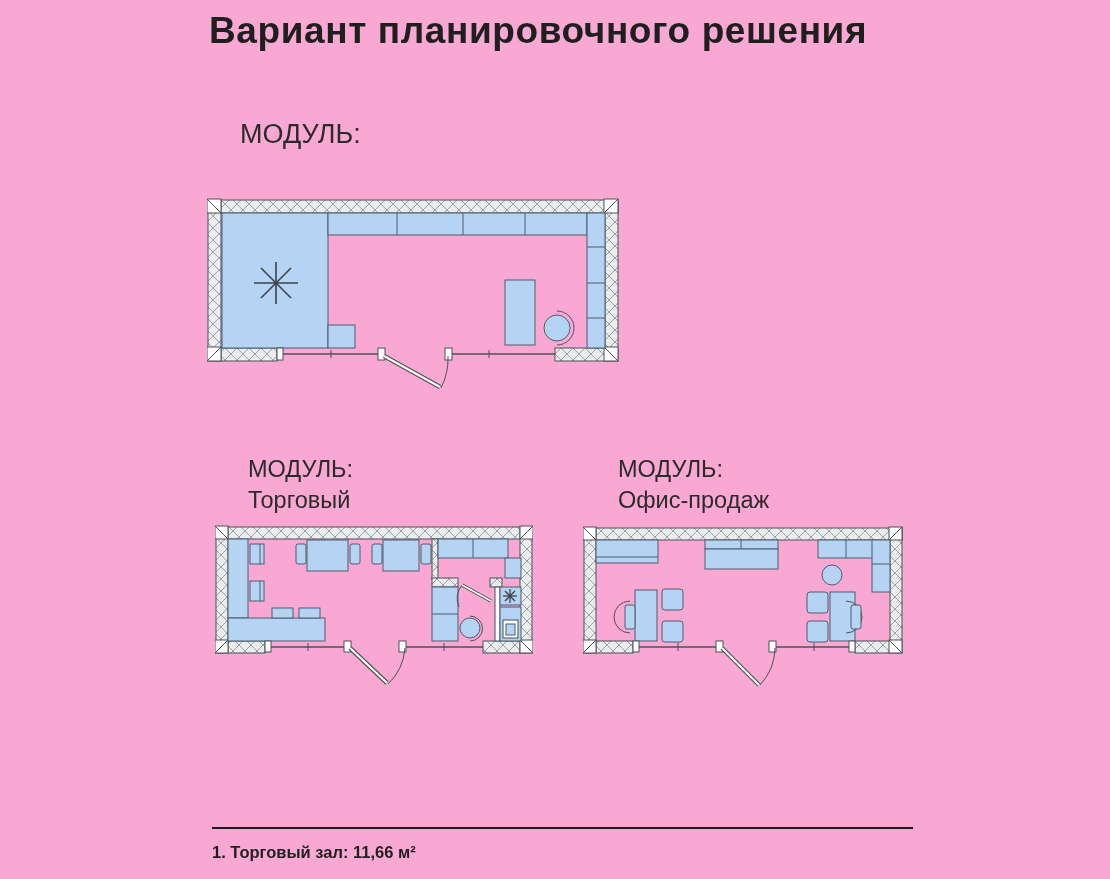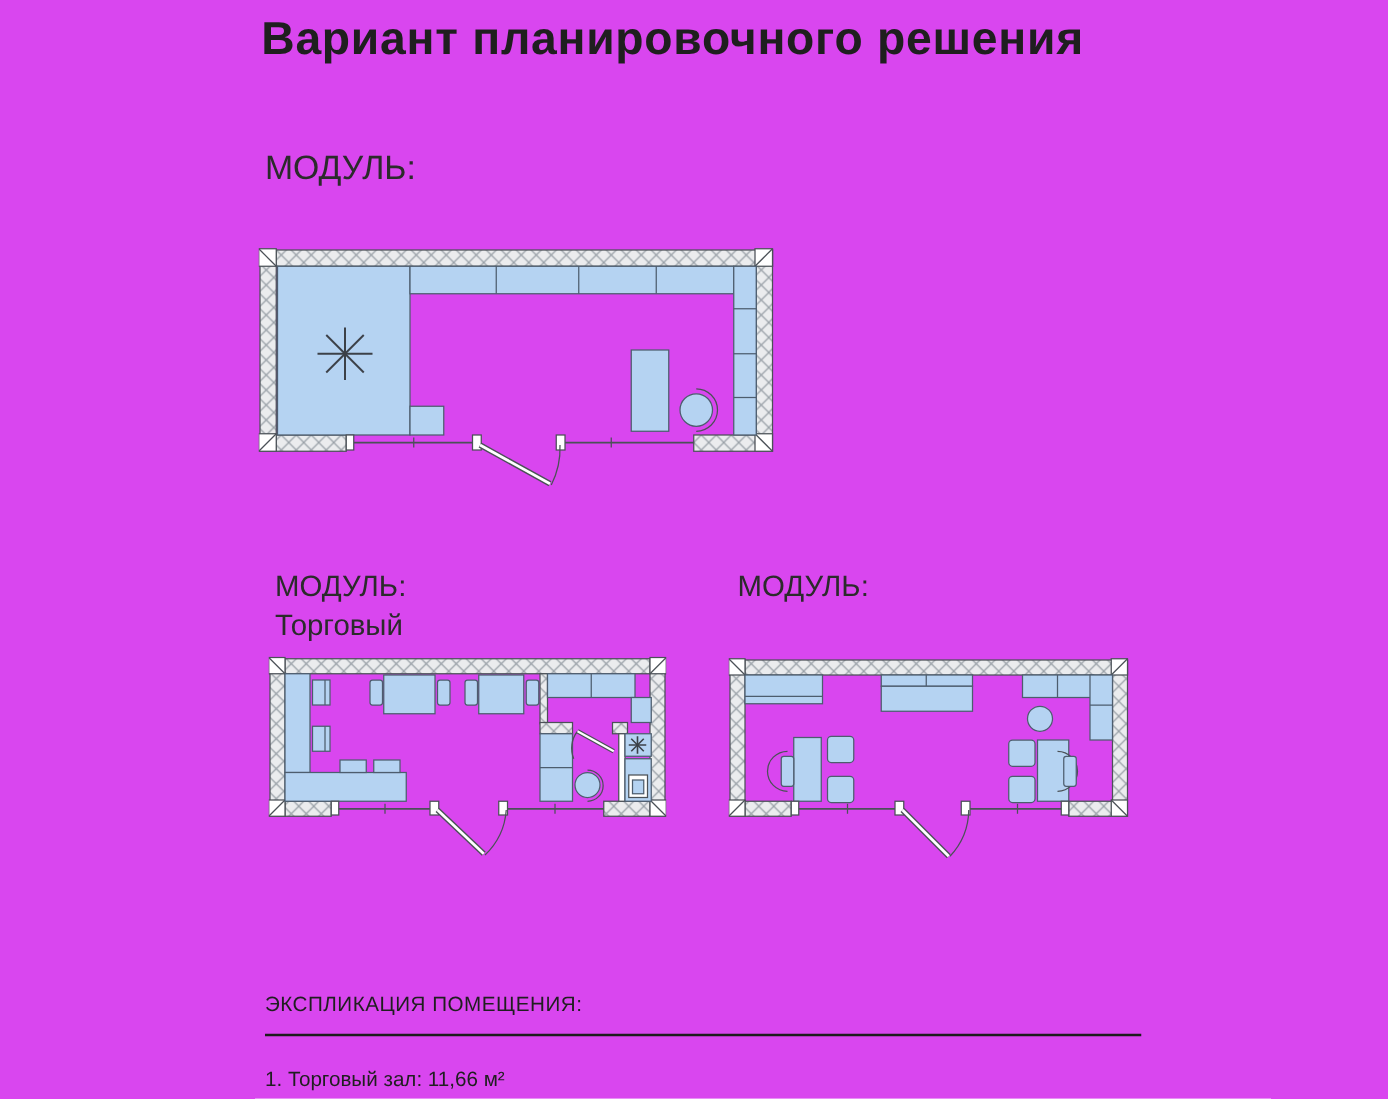--- a/index.html
+++ b/index.html
@@ -1,49 +1,49 @@
 <!DOCTYPE html>
 <html style="--furniture-fill: #b5d3f2; --furniture-stroke: #4d5d6e; --wall-fill: #ebecee; --wall-hatch: #9aa1a8; --plan-line: #4b5157; --rule-color: #1c1c1c; --text-color: #1f1f1f;"><head>
 <meta charset="utf-8">
 <style>
   html,body{margin:0;padding:0;background:#ffffff;}
   .canvas{
     position:relative;
     width:1110px;height:879px;
-    background:#d946ef;
+    background:#f9a8d4;
     font-family:"Liberation Sans","DejaVu Sans",sans-serif;
     color:var(--text-color,#1f1f1f);
     overflow:hidden;
   }
   .page-title{
     position:absolute;left:209px;top:10px;
     font-size:37px;font-weight:600;letter-spacing:.6px;
     color:var(--text-color,#1f1f1f);margin:0;white-space:nowrap;
   }
-  .module-label{position:absolute;font-weight:400;color:#2b2b2b;}
+  .module-label{position:absolute;font-weight:400;color:#2b2b2b;margin-left:28px;}
   .module-label .l1,.module-label .l2{white-space:nowrap;}
   .lbl-mini{left:212px;top:116px;font-size:27px;line-height:37px;}
   .lbl-cafe{left:220px;top:454px;font-size:23.5px;line-height:31px;}
   .lbl-office{left:590px;top:454px;font-size:23.5px;line-height:31px;}
   .plan{position:absolute;}
   .plan-mini{left:207px;top:198px;}
   .plan-cafe{left:215px;top:525px;}
   .plan-office{left:583px;top:525px;}
 
   .expl-heading{
     position:absolute;left:212px;top:795px;
     font-size:16.5px;font-weight:500;letter-spacing:.4px;white-space:nowrap;
   }
   .expl-rule{
     position:absolute;left:212px;top:827px;width:701px;height:2px;
     background:var(--rule-color,#1c1c1c);
   }
   .expl-item{
     position:absolute;left:212px;top:843px;
-    font-size:16.5px;font-weight:400;white-space:nowrap;margin-top:12px;
+    font-size:16.5px;font-weight:700;white-space:nowrap;
   }
 
   
   .pat-bg{fill:var(--wall-fill,#ebecee);}
   .pat-ln{stroke:var(--wall-hatch,#9aa1a8);stroke-width:1;fill:none;}
   .wall{stroke:var(--plan-line,#4b5157);stroke-width:1;}
   .post{fill:#ffffff;stroke:var(--plan-line,#4b5157);stroke-width:1;}
   .pdiag{stroke:var(--plan-line,#4b5157);stroke-width:1;fill:none;}
   .furn{fill:var(--furniture-fill,#b5d3f2);stroke:var(--furniture-stroke,#4d5d6e);stroke-width:1;}
   .fdiv{stroke:var(--furniture-stroke,#4d5d6e);stroke-width:1;fill:none;}
@@ -228,20 +228,21 @@
       <rect class="post" x="129" y="116" width="7" height="11"></rect>
       <rect class="post" x="184" y="116" width="7" height="11"></rect>
       <path class="arc" d="M 190,123 A 55,55 0 0 1 173,159"></path>
       <line class="leaf" x1="135" y1="123" x2="172" y2="158"></line>
       <line class="leafin" x1="135" y1="123" x2="172" y2="158"></line>
     </g>
   </svg>
 
   <div class="module-label lbl-office">
     <div class="l1">МОДУЛЬ:</div>
+    <div class="l2">Офис-продаж</div>
   </div>
 
   <svg class="plan plan-office" width="320" height="175" viewBox="0 0 320 175">
     <defs>
       <pattern id="ph3" width="12" height="12" patternUnits="userSpaceOnUse">
         <rect class="pat-bg" width="12" height="12"></rect>
         <path class="pat-ln" d="M0,0 L12,12 M12,0 L0,12"></path>
       </pattern>
     </defs>
     <g>
@@ -301,17 +302,16 @@
     </g>
     <g>
       <rect class="post" x="133" y="116" width="7" height="11"></rect>
       <rect class="post" x="186" y="116" width="7" height="11"></rect>
       <path class="arc" d="M 192,123 A 55,55 0 0 1 177,160"></path>
       <line class="leaf" x1="139" y1="123" x2="176" y2="160"></line>
       <line class="leafin" x1="139" y1="123" x2="176" y2="160"></line>
     </g>
   </svg>
 
-  <div class="expl-heading">ЭКСПЛИКАЦИЯ ПОМЕЩЕНИЯ:</div>
   <div class="expl-rule"></div>
   <div class="expl-item">1. Торговый зал: 11,66 м²</div>
 
 </div>
 
 </body></html>

